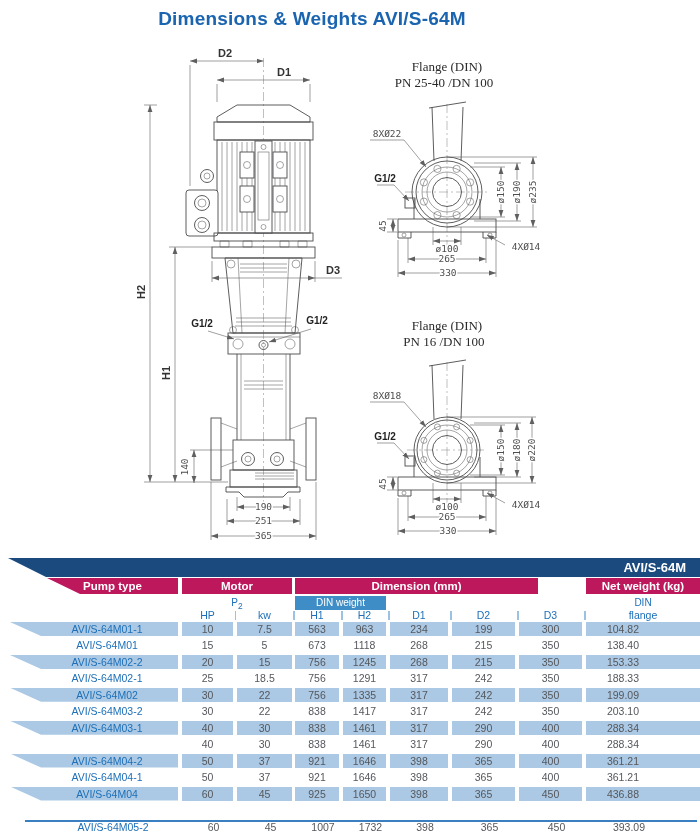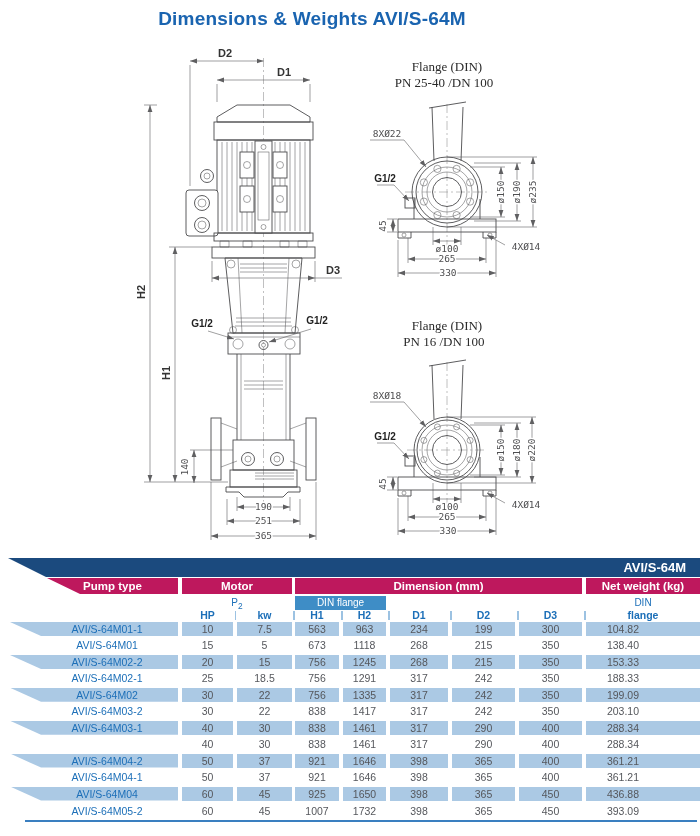--- a/index.html
+++ b/index.html
@@ -25,27 +25,27 @@
   
   #table{position:absolute;top:558px;left:0;width:700px;height:268px;font-family:"Liberation Sans",sans-serif;}
   #brandbar{position:absolute;top:0;left:0;width:700px;height:19px;background:#1b4a7e;
             clip-path:polygon(8px 0,100% 0,100% 100%,46px 100%);
             color:#fff;font-weight:bold;font-size:13px;line-height:19px;text-align:right;
             padding-right:14px;box-sizing:border-box;}
   .hbox{position:absolute;top:20px;height:16px;background:#be185d;color:#fff;font-weight:bold;
         font-size:11.5px;line-height:16px;text-align:center;}
   #h-pump{left:47px;width:131px;clip-path:polygon(0 0,100% 0,100% 100%,33px 100%);}
   #h-motor{left:182px;width:110px;}
-  #h-dim{left:295px;width:287px;}
+  #h-dim{left:295px;width:243px;}
   #h-net{left:586px;width:114px;}
   .srow{position:absolute;font-size:10px;color:#1c6fb8;text-align:center;}
   #s-p2{top:39px;left:182px;width:110px;height:12px;line-height:12px;}
   #s-dinflange{top:38px;left:295px;width:91px;height:14px;line-height:14px;background:#3e8dc6;color:#fff;}
   #s-din{top:39px;left:586px;width:114px;height:12px;line-height:12px;box-sizing:border-box;}
-  .urow{position:absolute;top:51px;height:13px;line-height:13px;font-size:10.5px;color:#1c6fb8;text-align:center;font-weight:bold;}
+  .urow{position:absolute;top:51px;height:13px;line-height:13px;font-size:10.5px;color:#1c6fb8;text-align:center;}
   .sep{position:absolute;top:53px;width:1.5px;height:9px;background:#9cc2e2;}
   .trow{position:absolute;left:0;width:692px;height:14px;}
   .cell{position:absolute;top:0;height:14px;line-height:14px;font-size:10.5px;text-align:center;box-sizing:border-box;}
   .c-pump{left:10px;width:168px;padding-left:26px;clip-path:polygon(0 0,100% 0,100% 100%,31px 100%);}
   .c-hp{left:182px;width:51px;}  .c-kw{left:237px;width:55px;}
   .c-h1{left:295px;width:44px;}  .c-h2{left:343px;width:43px;}
   .c-d1{left:390px;width:58px;}  .c-d2{left:452px;width:63px;}
   .c-d3{left:519px;width:63px;}  .c-nw{left:586px;width:114px;padding-right:40px;}
   .hl .cell{background:#abc9e4;}
   .model{color:#1c6fb8;}  .num{color:#55575c;}
@@ -264,21 +264,21 @@
 
   <div id="table">
     <div id="brandbar">AVI/S-64M</div>
 
     <div class="hbox" id="h-pump">Pump type</div>
     <div class="hbox" id="h-motor">Motor</div>
     <div class="hbox" id="h-dim">Dimension (mm)</div>
     <div class="hbox" id="h-net">Net weight (kg)</div>
 
     <div class="srow" id="s-p2"><span>P</span><sub>2</sub></div>
-    <div class="srow" id="s-dinflange">DIN flange</div>
+    <div class="srow" id="s-dinflange">DIN weight</div>
     <div class="srow" id="s-din">DIN</div>
 
     <div class="urow c-hp">HP</div>
     <div class="urow c-kw">kw</div>
     <div class="urow c-h1">H1</div>
     <div class="urow c-h2">H2</div>
     <div class="urow c-d1">D1</div>
     <div class="urow c-d2">D2</div>
     <div class="urow c-d3">D3</div>
     <div class="urow c-nw">flange</div>
@@ -405,21 +405,21 @@
           <div class="cell c-pump model">AVI/S-64M04</div>
           <div class="cell c-hp num">60</div>
           <div class="cell c-kw num">45</div>
           <div class="cell c-h1 num">925</div>
           <div class="cell c-h2 num">1650</div>
           <div class="cell c-d1 num">398</div>
           <div class="cell c-d2 num">365</div>
           <div class="cell c-d3 num">450</div>
           <div class="cell c-nw num">436.88</div>
         </div>
-        <div class="trow" style="top: 246px;">
+        <div class="trow" style="top: 262px; margin-left: 6px;">
           <div class="cell c-pump model">AVI/S-64M05-2</div>
           <div class="cell c-hp num">60</div>
           <div class="cell c-kw num">45</div>
           <div class="cell c-h1 num">1007</div>
           <div class="cell c-h2 num">1732</div>
           <div class="cell c-d1 num">398</div>
           <div class="cell c-d2 num">365</div>
           <div class="cell c-d3 num">450</div>
           <div class="cell c-nw num">393.09</div>
         </div>

